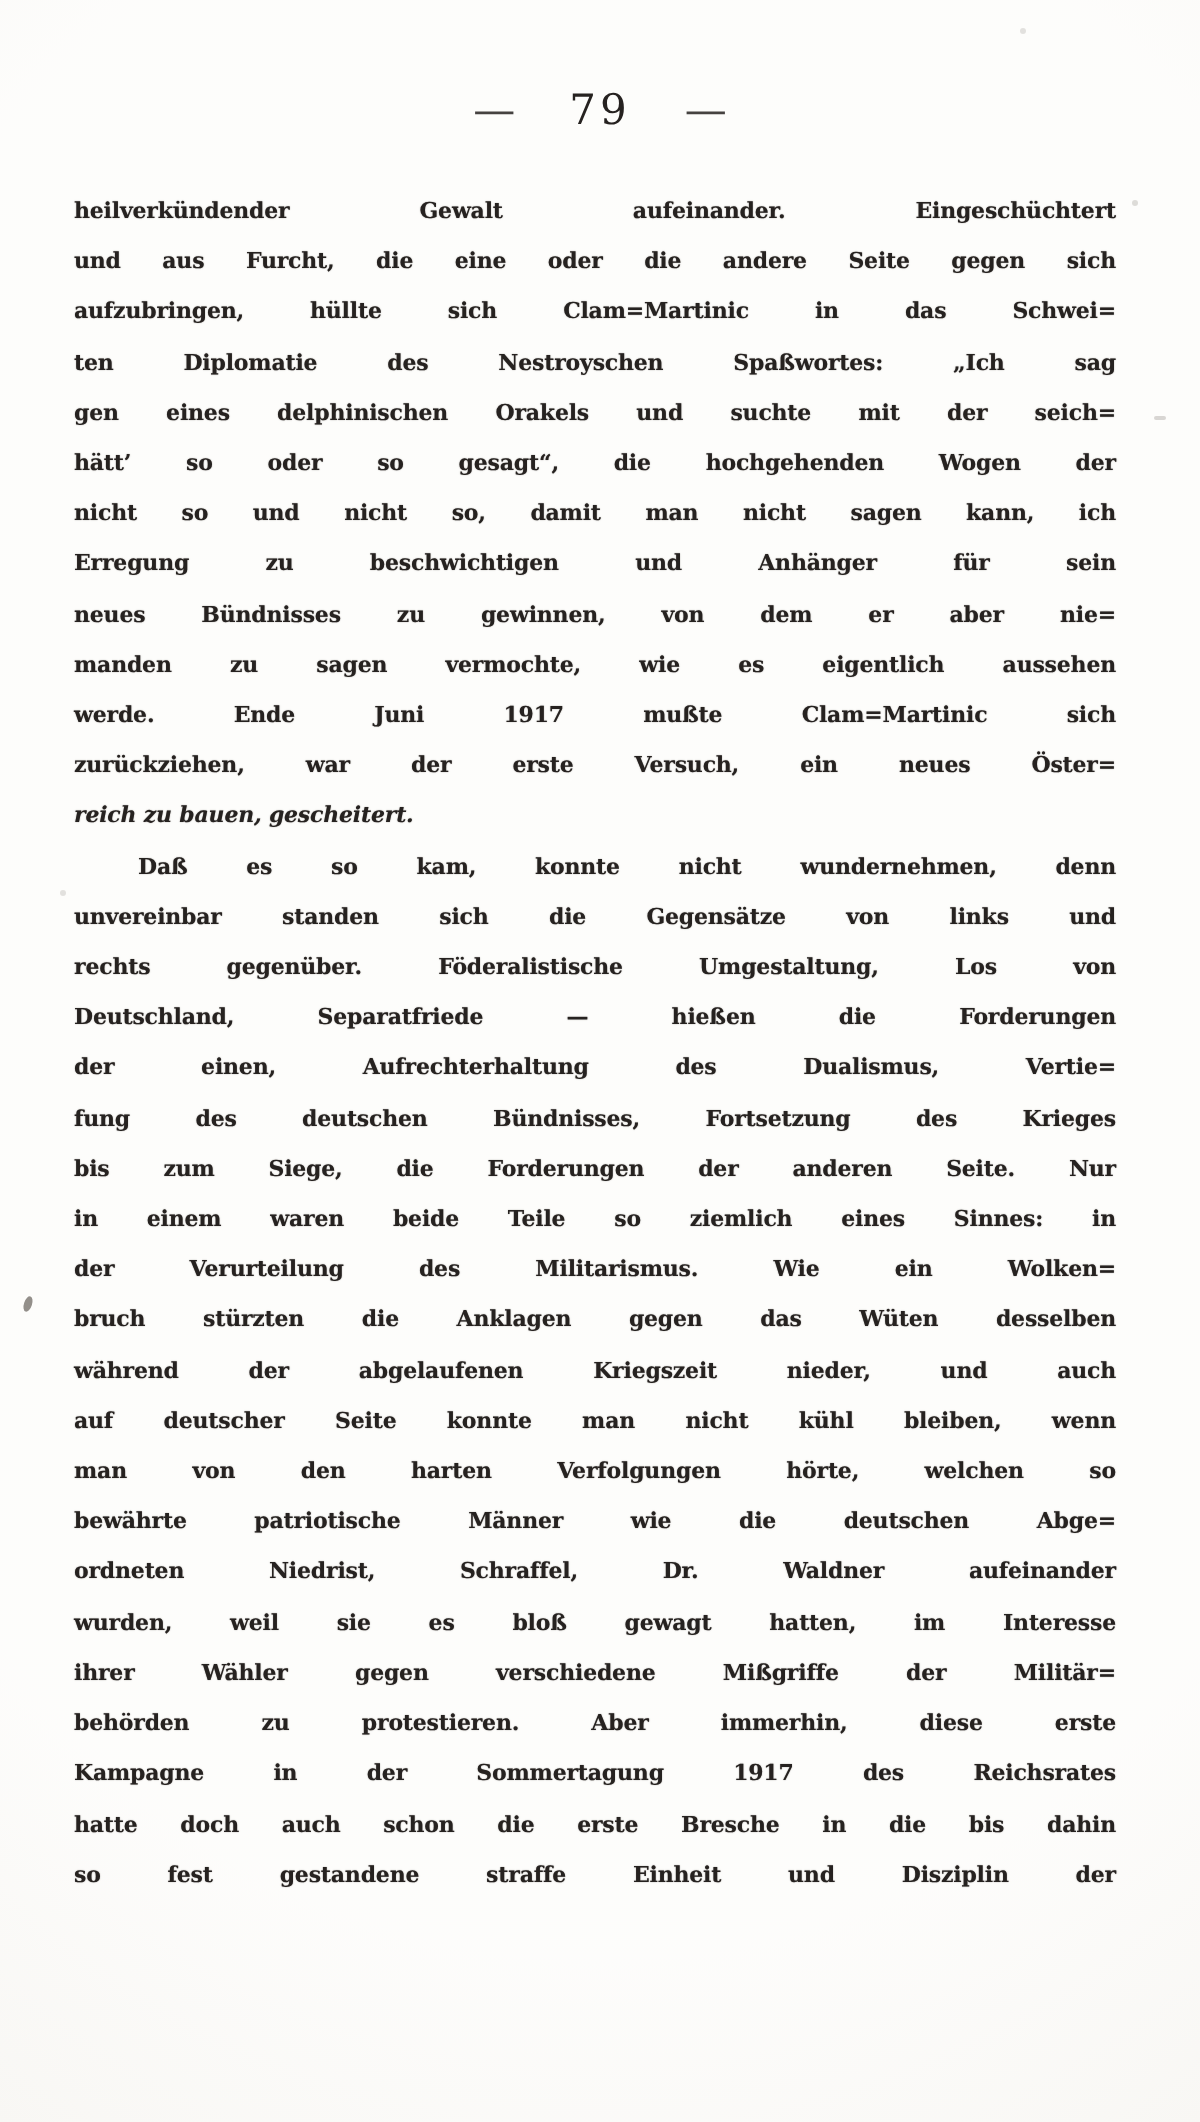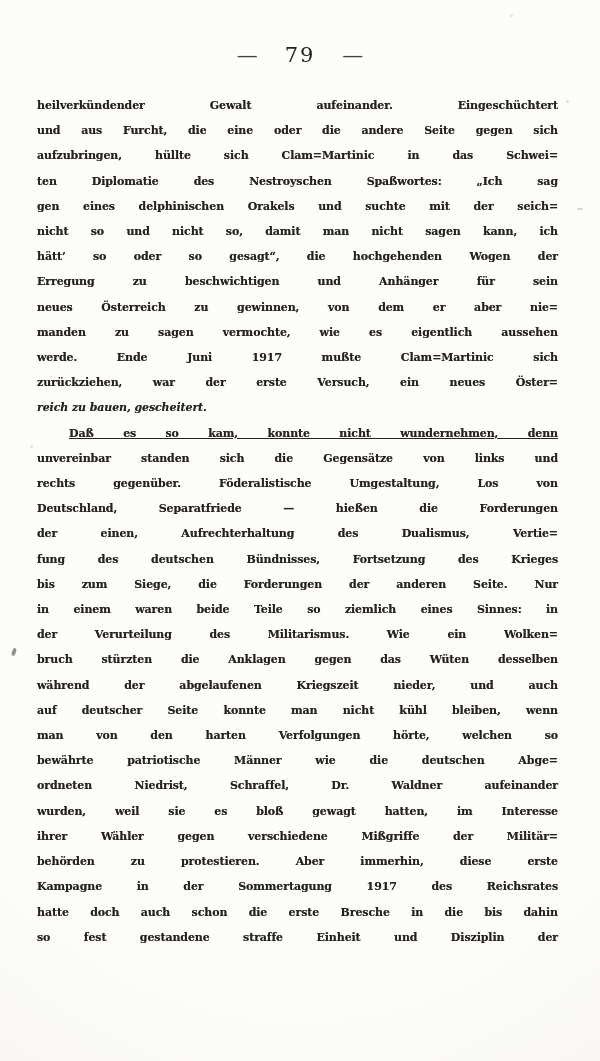--- a/index.html
+++ b/index.html
@@ -53,21 +53,20 @@
     text-align-last: justify;
     white-space: normal;
     text-shadow: 0 0 0.6px rgba(35,28,22,0.55);
   }
   .line.end {
     text-align-last: left;
     font-style: italic;
   }
   .line.indent {
     text-indent: 32px;
-    text-decoration: underline;
   }
   
   .speck {
     position: absolute;
     background: rgba(60,52,45,0.55);
     border-radius: 50%;
   }
   .speck.s1 { left: 12px; top: 648px; width: 4px; height: 8px; transform: rotate(18deg); border-radius: 2px/4px; }
   .speck.s2 { left: 577px; top: 208px; width: 6px; height: 2px; opacity: 0.35; border-radius: 1px; }
   .speck.s3 { left: 566px; top: 100px; width: 3px; height: 3px; opacity: 0.3; }
@@ -84,24 +83,24 @@
     <span class="pagenum">79</span>
     <span class="dash">—</span>
   </div>
 
   <div class="body-text" id="body-text">
       <div class="line">heilverkündender Gewalt aufeinander. Eingeschüchtert</div>
       <div class="line">und aus Furcht, die eine oder die andere Seite gegen sich</div>
       <div class="line">aufzubringen, hüllte sich Clam=Martinic in das Schwei=</div>
       <div class="line">ten Diplomatie des Nestroyschen Spaßwortes: „Ich sag</div>
       <div class="line">gen eines delphinischen Orakels und suchte mit der seich=</div>
+      <div class="line">hätt’ so oder so gesagt“, die hochgehenden Wogen der</div>
       <div class="line">nicht so und nicht so, damit man nicht sagen kann, ich</div>
-      <div class="line">hätt’ so oder so gesagt“, die hochgehenden Wogen der</div>
       <div class="line">Erregung zu beschwichtigen und Anhänger für sein</div>
-      <div class="line">neues Österreich zu gewinnen, von dem er aber nie=</div>
+      <div class="line">neues Bündnisses zu gewinnen, von dem er aber nie=</div>
       <div class="line">manden zu sagen vermochte, wie es eigentlich aussehen</div>
       <div class="line">werde. Ende Juni 1917 mußte Clam=Martinic sich</div>
       <div class="line">zurückziehen, war der erste Versuch, ein neues Öster=</div>
       <div class="line end">reich zu bauen, gescheitert.</div>
       <div class="line indent">Daß es so kam, konnte nicht wundernehmen, denn</div>
       <div class="line">unvereinbar standen sich die Gegensätze von links und</div>
       <div class="line">rechts gegenüber. Föderalistische Umgestaltung, Los von</div>
       <div class="line">Deutschland, Separatfriede — hießen die Forderungen</div>
       <div class="line">der einen, Aufrechterhaltung des Dualismus, Vertie=</div>
       <div class="line">fung des deutschen Bündnisses, Fortsetzung des Krieges</div>

